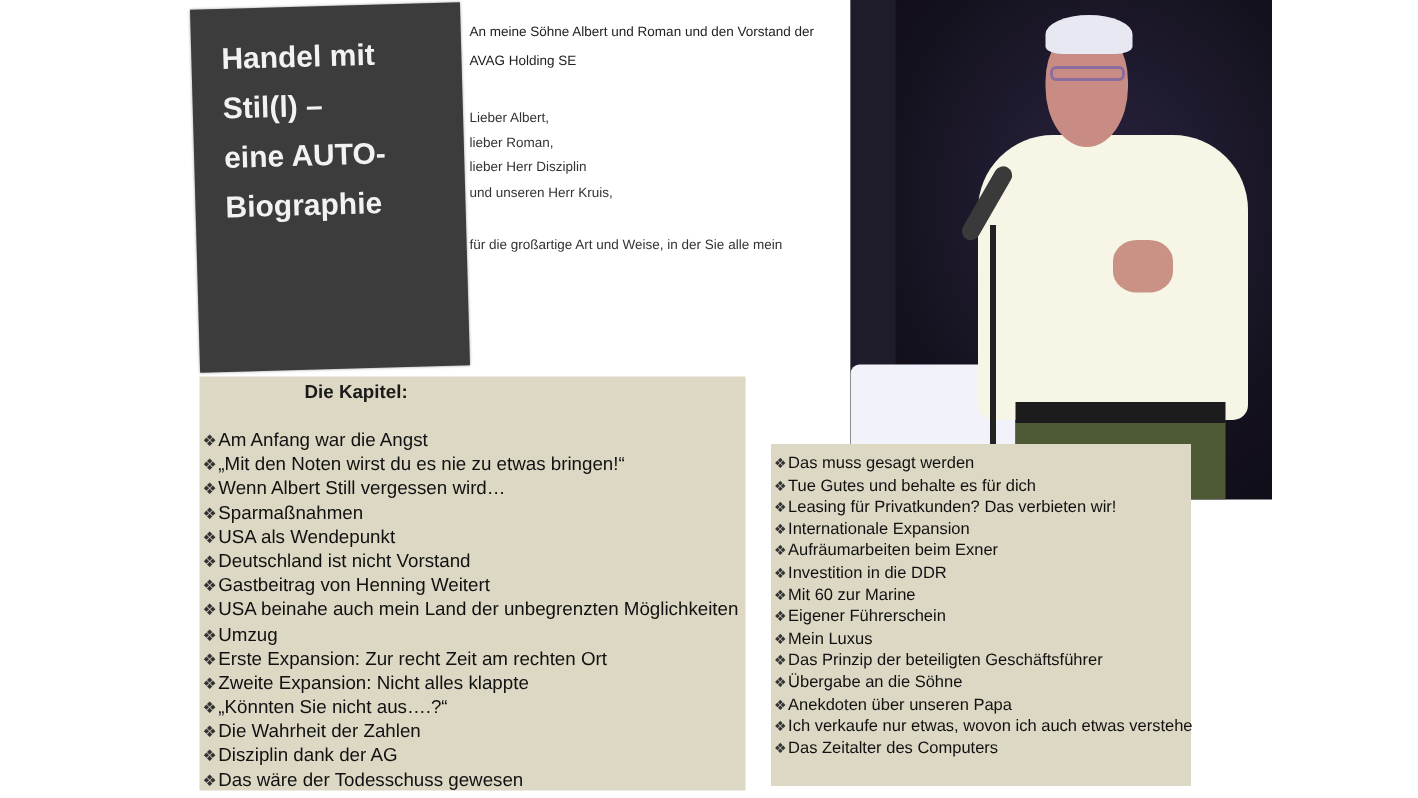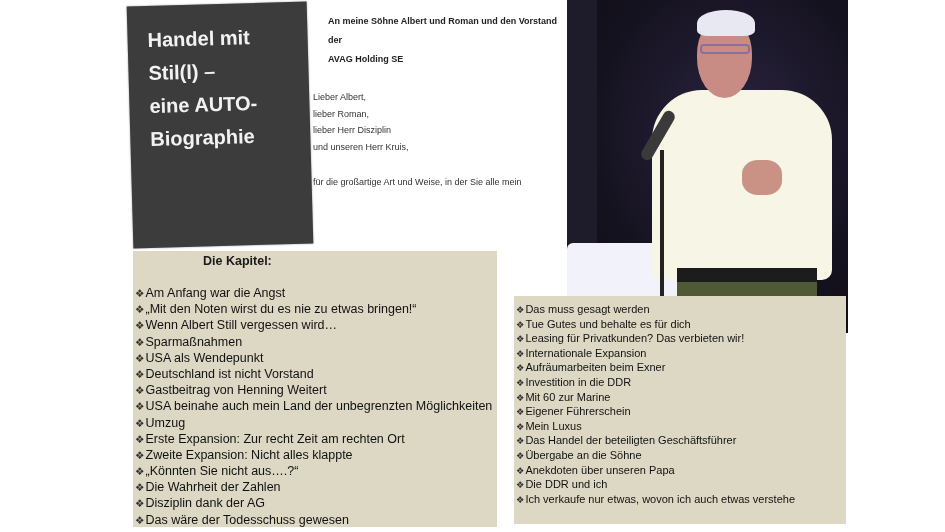--- a/index.html
+++ b/index.html
@@ -1,40 +1,40 @@
 <!DOCTYPE html>
 <html><head>
 <meta charset="utf-8">
 <style>
   html, body { margin:0; padding:0; }
   body { width:945px; height:532px; background:#ffffff; position:relative; overflow:hidden; font-family:"Liberation Sans", sans-serif; }
   .cover { position:absolute; left:130px; top:4px; width:180px; height:242px; background:#3c3c3d; transform:rotate(-1.6deg); transform-origin:center; box-shadow:0 0 2px rgba(0,0,0,0.4); }
   .cover-title { position:absolute; left:20px; top:18px; color:#f2f2f2; font-weight:bold; font-size:20px; line-height:33px; width:160px; }
   .cover-title div { white-space:nowrap; }
   .letter { position:absolute; left:313px; top:12px; width:250px; font-size:9px; color:#333; line-height:16px; }
-  .letter .head { font-weight:bold; color:#222; line-height:19px;margin-left:15px; }
+  .letter .head { font-weight:normal; color:#222; line-height:19px; }
   .letter .salut { margin-top:20px; line-height:16.5px; }
   .letter .body { margin-top:18px; line-height:19px; }
   .photo { position:absolute; left:567px; top:0; width:281px; height:333px; background:radial-gradient(ellipse at 60% 40%, #2a2440 0%, #15121f 60%, #0c0a12 100%); overflow:hidden; }
   .photo .bg-wall { position:absolute; left:0; top:0; width:30px; height:333px; background:#1e1c2a; }
   .photo .table { position:absolute; left:0; top:243px; width:110px; height:90px; background:#f1f2fa; border-radius:6px 6px 0 0; }
   .photo .shirt { position:absolute; left:85px; top:90px; width:180px; height:190px; background:#f6f5e6; border-radius:50px 50px 10px 10px; }
   .photo .pants { position:absolute; left:110px; top:270px; width:140px; height:63px; background:#4e5a36; }
   .photo .belt { position:absolute; left:110px; top:268px; width:140px; height:14px; background:#1c1c1c; }
   .photo .head { position:absolute; left:130px; top:18px; width:55px; height:80px; background:#c98c84; border-radius:45% 45% 50% 50%; }
   .photo .hair { position:absolute; left:130px; top:10px; width:58px; height:26px; background:#e8e8f2; border-radius:50% 50% 20% 20%; }
   .photo .glasses { position:absolute; left:133px; top:44px; width:50px; height:10px; border:2px solid #8a6e9e; border-radius:4px; box-sizing:border-box; }
   .photo .mic-stand { position:absolute; left:93px; top:150px; width:4px; height:183px; background:#222; }
   .photo .mic { position:absolute; left:85px; top:108px; width:12px; height:55px; background:#3a3a3a; transform:rotate(30deg); border-radius:6px; }
   .photo .hand { position:absolute; left:175px; top:160px; width:40px; height:35px; background:#c99284; border-radius:40%; }
   .chap-left { position:absolute; left:133px; top:251px; width:364px; height:276px; background:#dcd8c4; }
   .chap-left .title { position:absolute; left:22px; top:3px; font-weight:bold; font-size:12.5px; color:#1a1a1a;margin-left:48px; }
   .chap-left ul { position:absolute; left:2px; top:34px; margin:0; padding:0; list-style:none; font-size:12.5px; color:#111; }
   .chap-left li { height:16.2px; line-height:16px; white-space:nowrap; }
-  .chap-right { position:absolute; left:514px; top:296px; width:332px; height:228px; background:#dcd8c4; }
+  .chap-right { position:absolute; left:514px; top:296px; width:280px; height:228px; background:#dcd8c4; }
   .chap-right ul { position:absolute; left:2px; top:6px; margin:0; padding:0; list-style:none; font-size:11px; color:#111; }
   .chap-right li { height:14.6px; line-height:14.6px; white-space:nowrap; }
   .bullet { color:#333; font-size:0.85em; margin-right:1px; }
 </style>
 </head>
 <body>
 
 <div class="cover">
   <div class="cover-title">
     <div>Handel mit</div>
@@ -99,19 +99,19 @@
   <ul>
     <li><span class="bullet">❖</span><span>Das muss gesagt werden</span></li>
     <li><span class="bullet">❖</span><span>Tue Gutes und behalte es für dich</span></li>
     <li><span class="bullet">❖</span><span>Leasing für Privatkunden? Das verbieten wir!</span></li>
     <li><span class="bullet">❖</span><span>Internationale Expansion</span></li>
     <li><span class="bullet">❖</span><span>Aufräumarbeiten beim Exner</span></li>
     <li><span class="bullet">❖</span><span>Investition in die DDR</span></li>
     <li><span class="bullet">❖</span><span>Mit 60 zur Marine</span></li>
     <li><span class="bullet">❖</span><span>Eigener Führerschein</span></li>
     <li><span class="bullet">❖</span><span>Mein Luxus</span></li>
-    <li><span class="bullet">❖</span><span>Das Handel der beteiligten Geschäftsführer</span></li>
+    <li><span class="bullet">❖</span><span>Das Prinzip der beteiligten Geschäftsführer</span></li>
     <li><span class="bullet">❖</span><span>Übergabe an die Söhne</span></li>
     <li><span class="bullet">❖</span><span>Anekdoten über unseren Papa</span></li>
-    <li><span class="bullet">❖</span><span>Die DDR und ich</span></li>
     <li><span class="bullet">❖</span><span>Ich verkaufe nur etwas, wovon ich auch etwas verstehe</span></li>
+    <li><span class="bullet">❖</span><span>Das Zeitalter des Computers</span></li>
   </ul>
 </div>
 
 </body></html>

